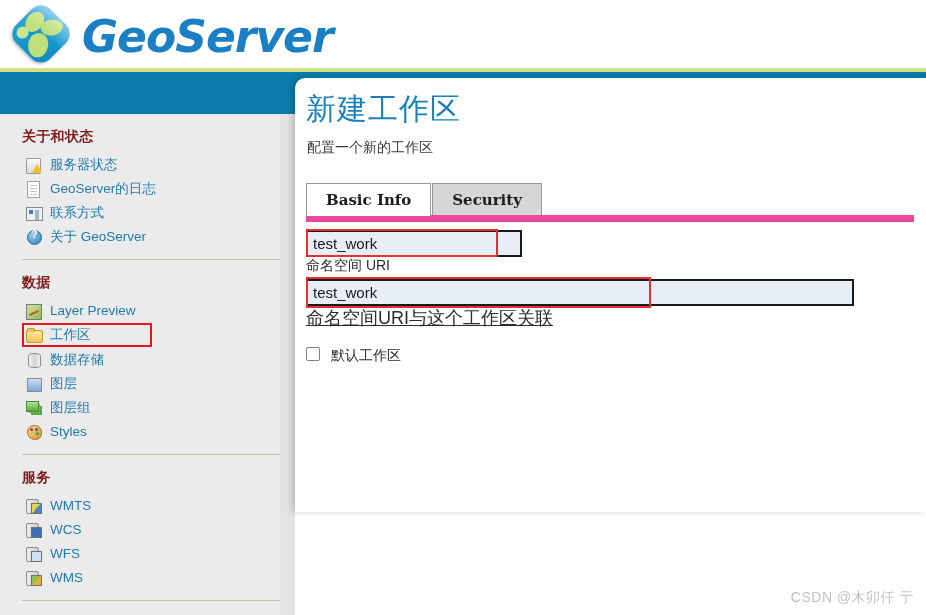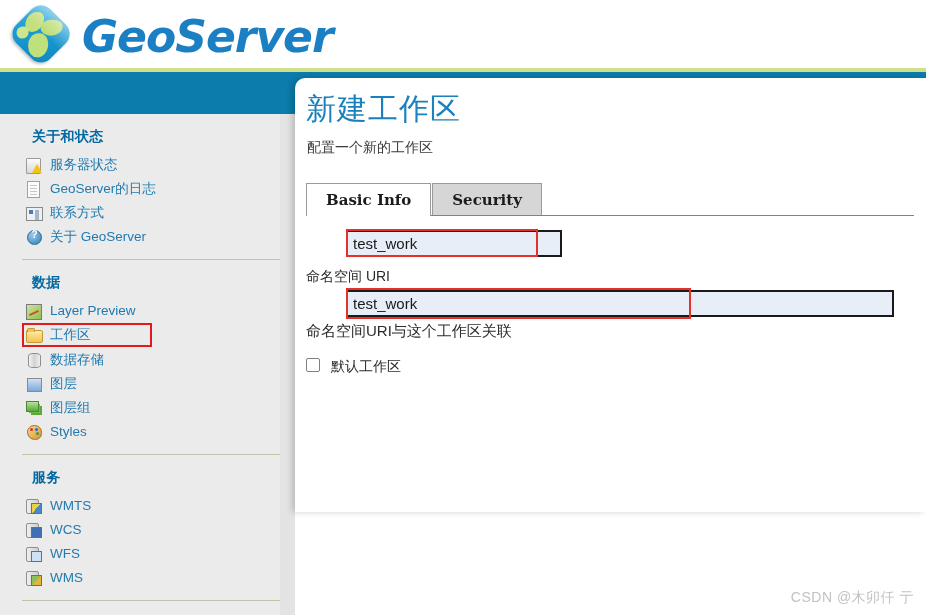--- a/index.html
+++ b/index.html
@@ -107,24 +107,24 @@
     position: absolute;
     left: 0; top: 0;
     width: 280px;
     height: 501px;
     background: #ebebeb;
   }
   .nav-section {
     padding: 0 0 0 22px;
   }
   .nav-heading {
-    color: #0369a1;
+    color: #7f1d1d;
     font-weight: bold;
     font-size: 14px;
-    margin: 14px 0 7px 10px;
+    margin: 14px 0 7px 0;
     letter-spacing: 0.3px;
   }
   .nav-item {
     display: flex;
     align-items: center;
     height: 23px;
     margin: 0 0 1px 0;
     padding-left: 4px;
     position: relative;
   }
@@ -258,21 +258,21 @@
     color: #3a3a3a;
     font-size: 14px;
   }
 
   
   #tab-bar {
     position: absolute;
     left: 11px; top: 104px;
     width: 608px;
     height: 33px;
-    border-bottom: 1px solid #ec4899;
+    border-bottom: 7px solid #ec4899;
     display: flex;
     align-items: flex-end;
   }
   .tab {
     height: 32px;
     box-sizing: border-box;
     padding: 0 19px;
     display: flex;
     align-items: center;
     font-size: 15px;
@@ -297,39 +297,39 @@
   #form-area {
     position: absolute;
     left: 11px; top: 152px;
     width: 610px;
   }
   .field-label {
     font-size: 14px;
     color: #2b2b2b;
     margin-bottom: 4px;
   }
-  .input-row { position: relative; margin-left: 40px; }
+  .input-row { position: relative; }
   .text-input {
     box-sizing: border-box;
     height: 27px;
     background: #e8eef8;
     border: 2px solid #1a1a1a;
     font-family: "Liberation Sans", sans-serif;
     font-size: 15px;
     color: #1a1a1a;
     padding: 0 5px;
     outline: none;
     display: block;
   }
   #name-input { width: 216px; }
   #uri-input  { width: 548px; }
   .hint {
-    font-size: 15px;
+    font-size: 18px;
     color: #2b2b2b;
-    margin-top: 5px;
+    text-decoration: underline;
   }
   .red-box {
     position: absolute;
     border: 2px solid #e8302a;
     box-sizing: border-box;
     pointer-events: none;
   }
   #red-box-name { left: 0px; top: -1px; width: 192px; height: 28px; }
   #red-box-uri  { left: 0px; top: -2px; width: 345px; height: 31px; }
 
@@ -550,21 +550,21 @@
     <div class="tab inactive">Security</div>
   </div>
 
   <div id="form-area">
 
     <div class="input-row">
       <input id="name-input" class="text-input" type="text" value="test_work" style="">
       <div class="red-box" id="red-box-name"></div>
     </div>
 
-    <div class="field-label" style="margin-top:11px;">命名空间 URI</div>
+    <div class="field-label" style="margin-top:0;">命名空间 URI</div>
     <div class="input-row">
       <input id="uri-input" class="text-input" type="text" value="test_work" style="">
       <div class="red-box" id="red-box-uri"></div>
     </div>
     <div class="hint">命名空间URI与这个工作区关联</div>
 
     <div class="check-row">
       <span class="checkbox"></span>
       <span class="check-label">默认工作区</span>
     </div>

